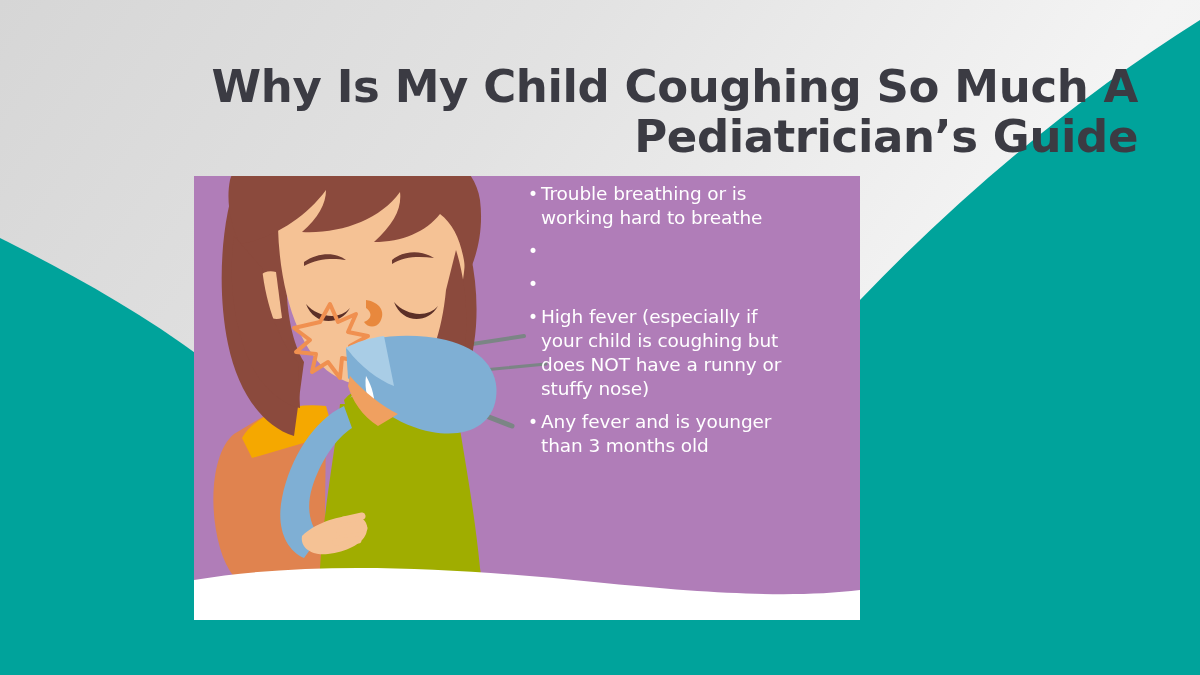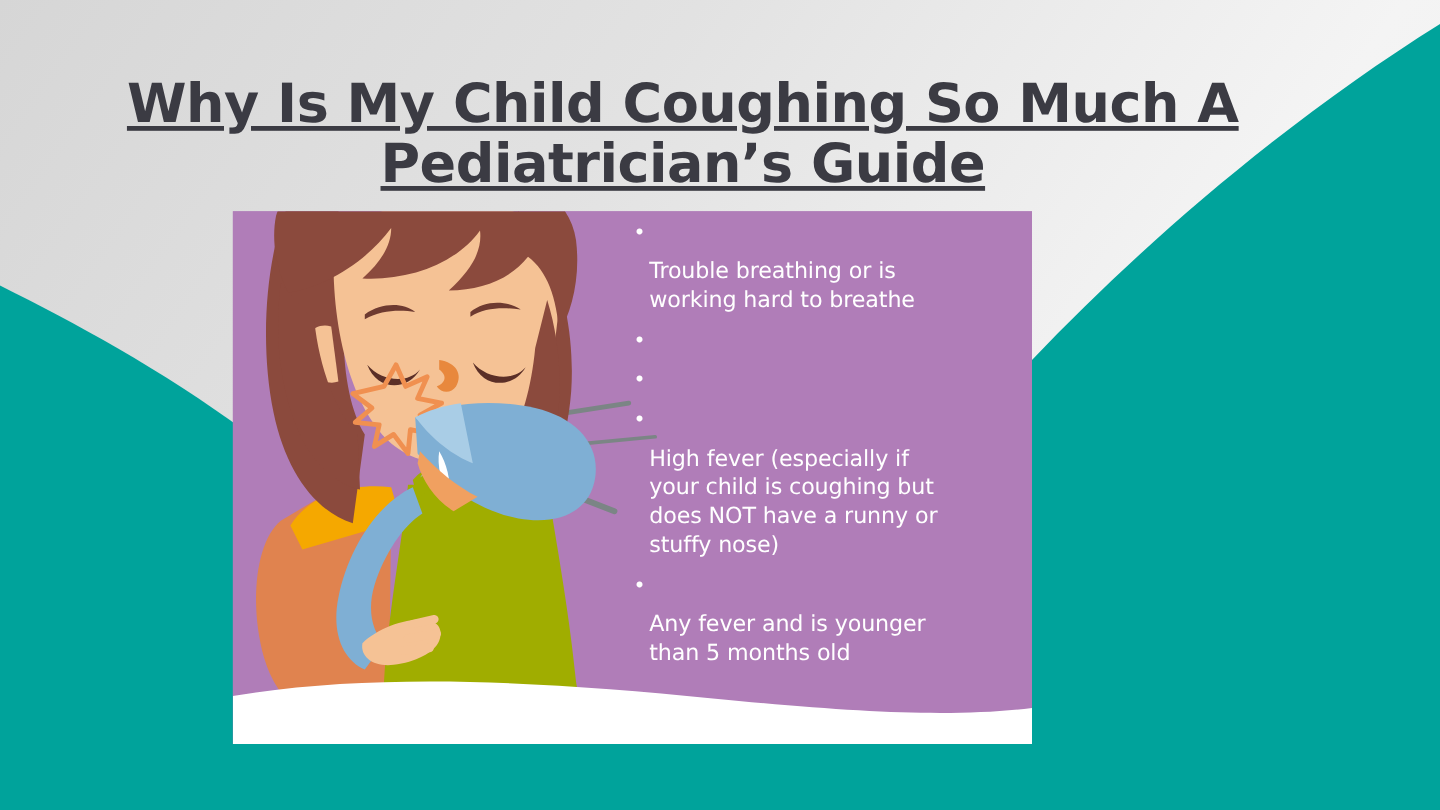--- a/index.html
+++ b/index.html
@@ -30,30 +30,29 @@
     height: 675px;
     pointer-events: none;
   }
 
   
   #title {
     position: absolute;
     left: 0;
     top: 62px;
     width: 1138px;
-    text-align: center;
+    text-align: right;
     color: #3b3b43;
     font-family: "DejaVu Sans", sans-serif;
     font-weight: bold;
     font-size: 45px;
     line-height: 50px;
     letter-spacing: -0.4px;
     z-index: 6;
     white-space: pre-line;
-    text-decoration: underline;
   }
 
   
   #card {
     position: absolute;
     left: 194px;
     top: 176px;
     width: 666px;
     height: 444px;
     background: #b07db8;
@@ -90,21 +89,20 @@
     width: 13px;
     flex: 0 0 13px;
   }
   .bullet-text {
     color: #ffffff;
     font-size: 18.5px;
     line-height: 24px;
     font-weight: normal;
     white-space: pre-line;
     letter-spacing: -0.1px;
-    margin-top: 33px;
   }
 </style>
 </head>
 <body>
 
 <div id="slide">
 
   <svg class="decor-svg" viewBox="0 0 1200 675" preserveAspectRatio="none">
 
     <path d="M1200,20 C1080,95 960,195 860,300 C760,405 660,500 520,560 C400,612 230,640 0,648 L0,675 L1200,675 Z" fill="#00a39b"></path>
@@ -205,18 +203,18 @@
       <div class="bullet-row">
         <span class="bullet-dot">•</span>
         <span class="bullet-text">High fever (especially if
 your child is coughing but
 does NOT have a runny or
 stuffy nose)</span>
       </div>
       <div class="bullet-row">
         <span class="bullet-dot">•</span>
         <span class="bullet-text">Any fever and is younger
-than 5 months old</span>
+than 3 months old</span>
       </div>
     </div>
 
   </div>
 </div>
 
 </body></html>

